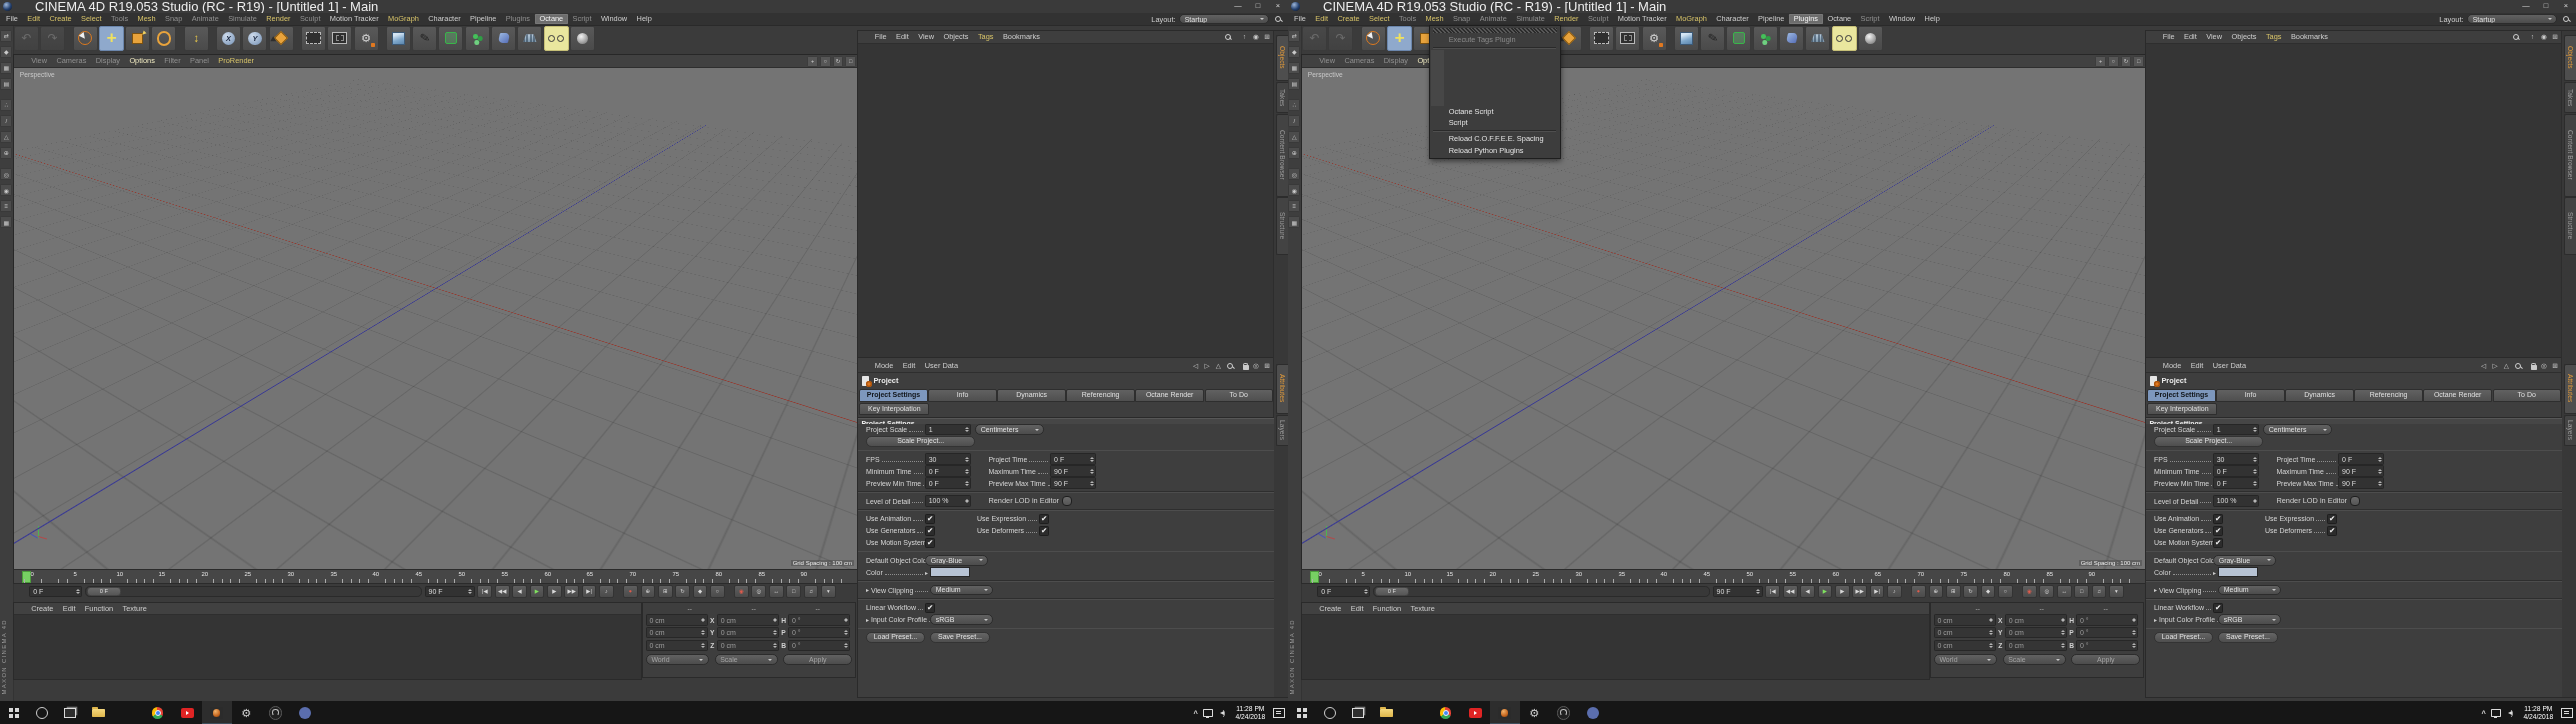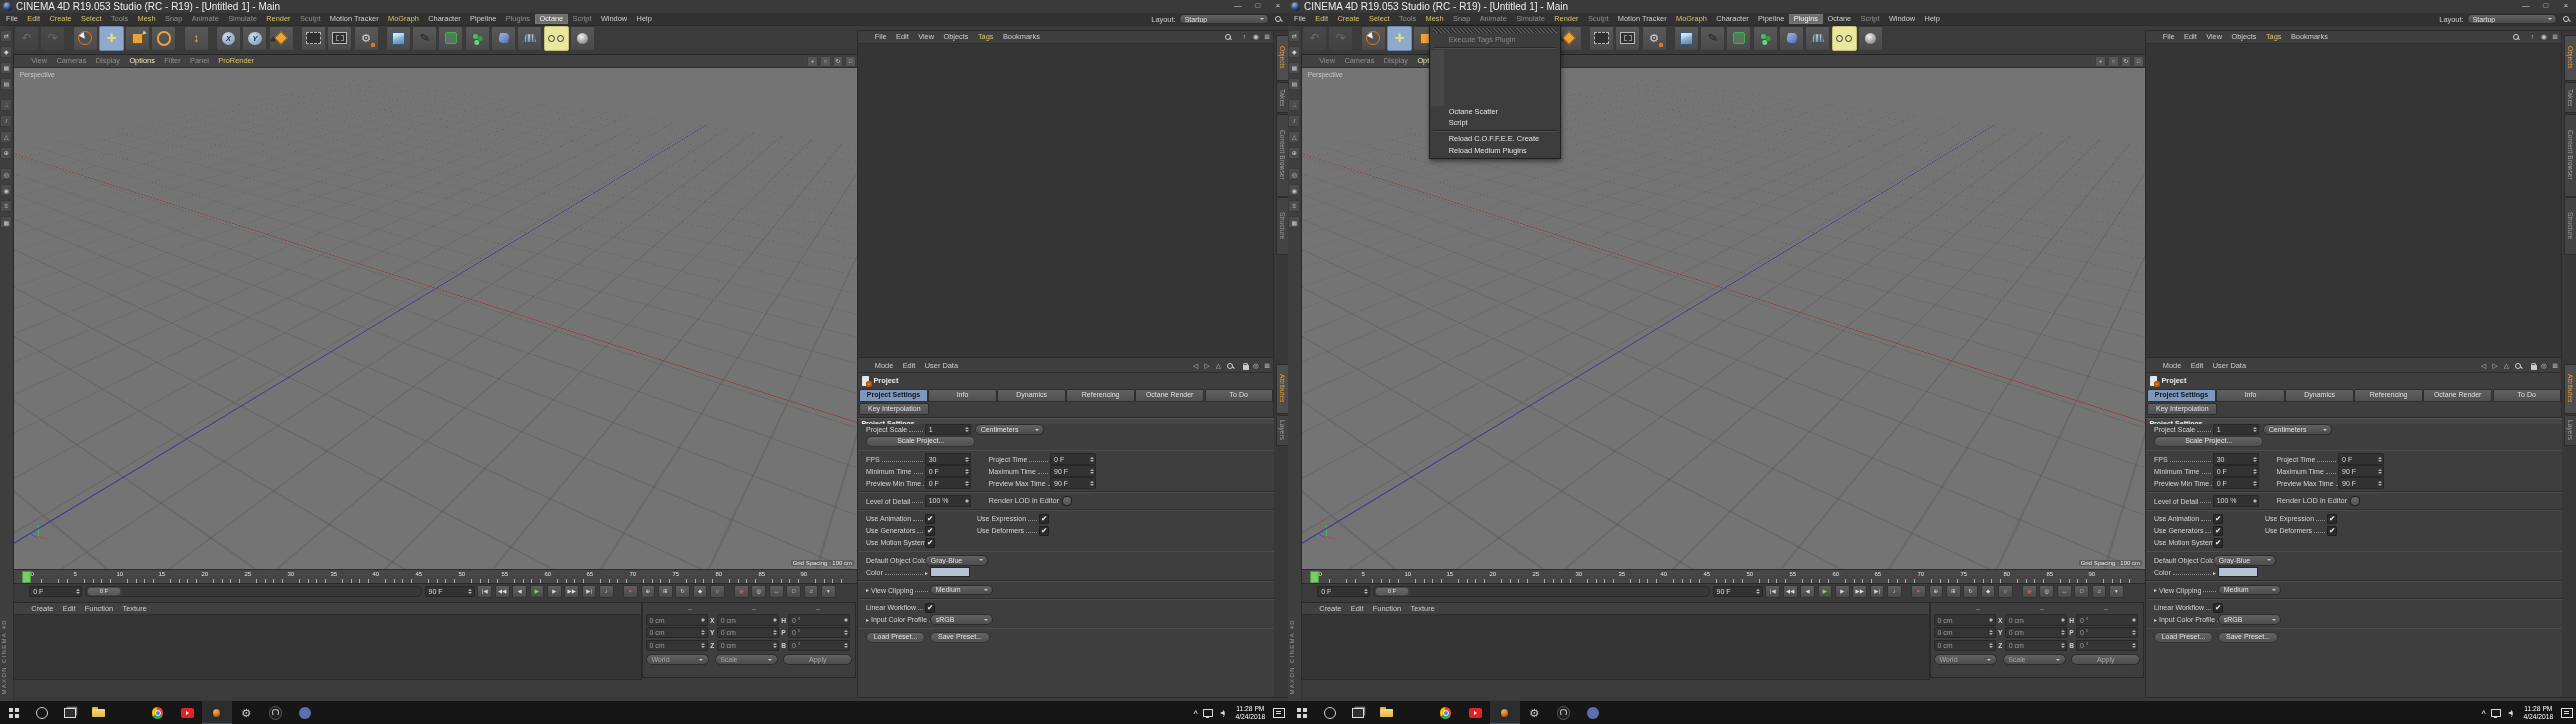--- a/index.html
+++ b/index.html
@@ -5,21 +5,21 @@
   html,body{margin:0;padding:0;width:2576px;height:725px;background:#000;overflow:hidden;
     font-family:"Liberation Sans","DejaVu Sans",sans-serif;}
   #desktop{position:relative;width:2576px;height:725px;}
   .monitor{position:absolute;top:0;width:1288px;height:725px;background:#3b3b3b;overflow:hidden;
     font-size:7.4px;color:#d2d2d2;}
   
   .titlebar{position:absolute;left:0;top:0;right:0;height:13.4px;background:#3a3a3a;display:flex;
     align-items:center;padding-left:3.4px;border-bottom:0.7px solid #2c2c2c;}
   .app-logo{width:8.7px;height:8.7px;border-radius:50%;flex:0 0 8.7px;
     background:radial-gradient(circle at 35% 30%,#9db6d8,#24406e 55%,#090f1c);margin-right:4px;}
-  .title-text{font-size:10px;color:#ededed;white-space:nowrap;}
+  .title-text{font-size:13px;color:#ededed;white-space:nowrap;margin-left:19px;}
   .win-controls{margin-left:auto;display:flex;}
   .win-btn{width:20px;text-align:center;color:#dcdcdc;font-size:7.4px;line-height:12.7px;}
   
   .menubar{position:absolute;left:0;top:13.4px;right:0;height:11.4px;background:#323232;display:flex;
     align-items:center;padding-left:1.3px;border-bottom:0.7px solid #2a2a2a;}
   .menu-item{padding:0 4.7px;line-height:10px;font-size:7.4px;white-space:nowrap;}
   .tone-normal{color:#cfcfcf}.tone-accent{color:#d8c469}.tone-dim{color:#909090}.tone-bright{color:#efe9c0}
   .menu-item.hl{background:#6d6d6d;border-radius:1.3px;color:#f5f5f5;box-shadow:inset 0 0 0 0.7px #7c7c7c;}
   .mb-spacer{flex:1;}
   .layout-label{color:#cfcfcf;margin:0 3.4px 0 6.7px;}
@@ -1482,21 +1482,21 @@
             <div>4/24/2018</div>
           </div>
           <span class="action"></span>
         </div>
       </div>
       <div class="pmenu" style="left: 141px;">
         <div class="pmenu-tear"></div>
         <div class="pmenu-item disabled">Execute Tags Plugin</div>
         <div class="pmenu-sep"></div>
         <div class="pmenu-spacer"></div>
-        <div class="pmenu-item">Octane Scatter</div>
+        <div class="pmenu-item">Octane Script</div>
         <div class="pmenu-item">Script</div>
         <div class="pmenu-sep"></div>
-        <div class="pmenu-item">Reload C.O.F.F.E.E. Create</div>
-        <div class="pmenu-item">Reload Medium Plugins</div>
+        <div class="pmenu-item">Reload C.O.F.F.E.E. Spacing</div>
+        <div class="pmenu-item">Reload Python Plugins</div>
       </div>
     </div>
   </div>
 
 
 </body></html>

